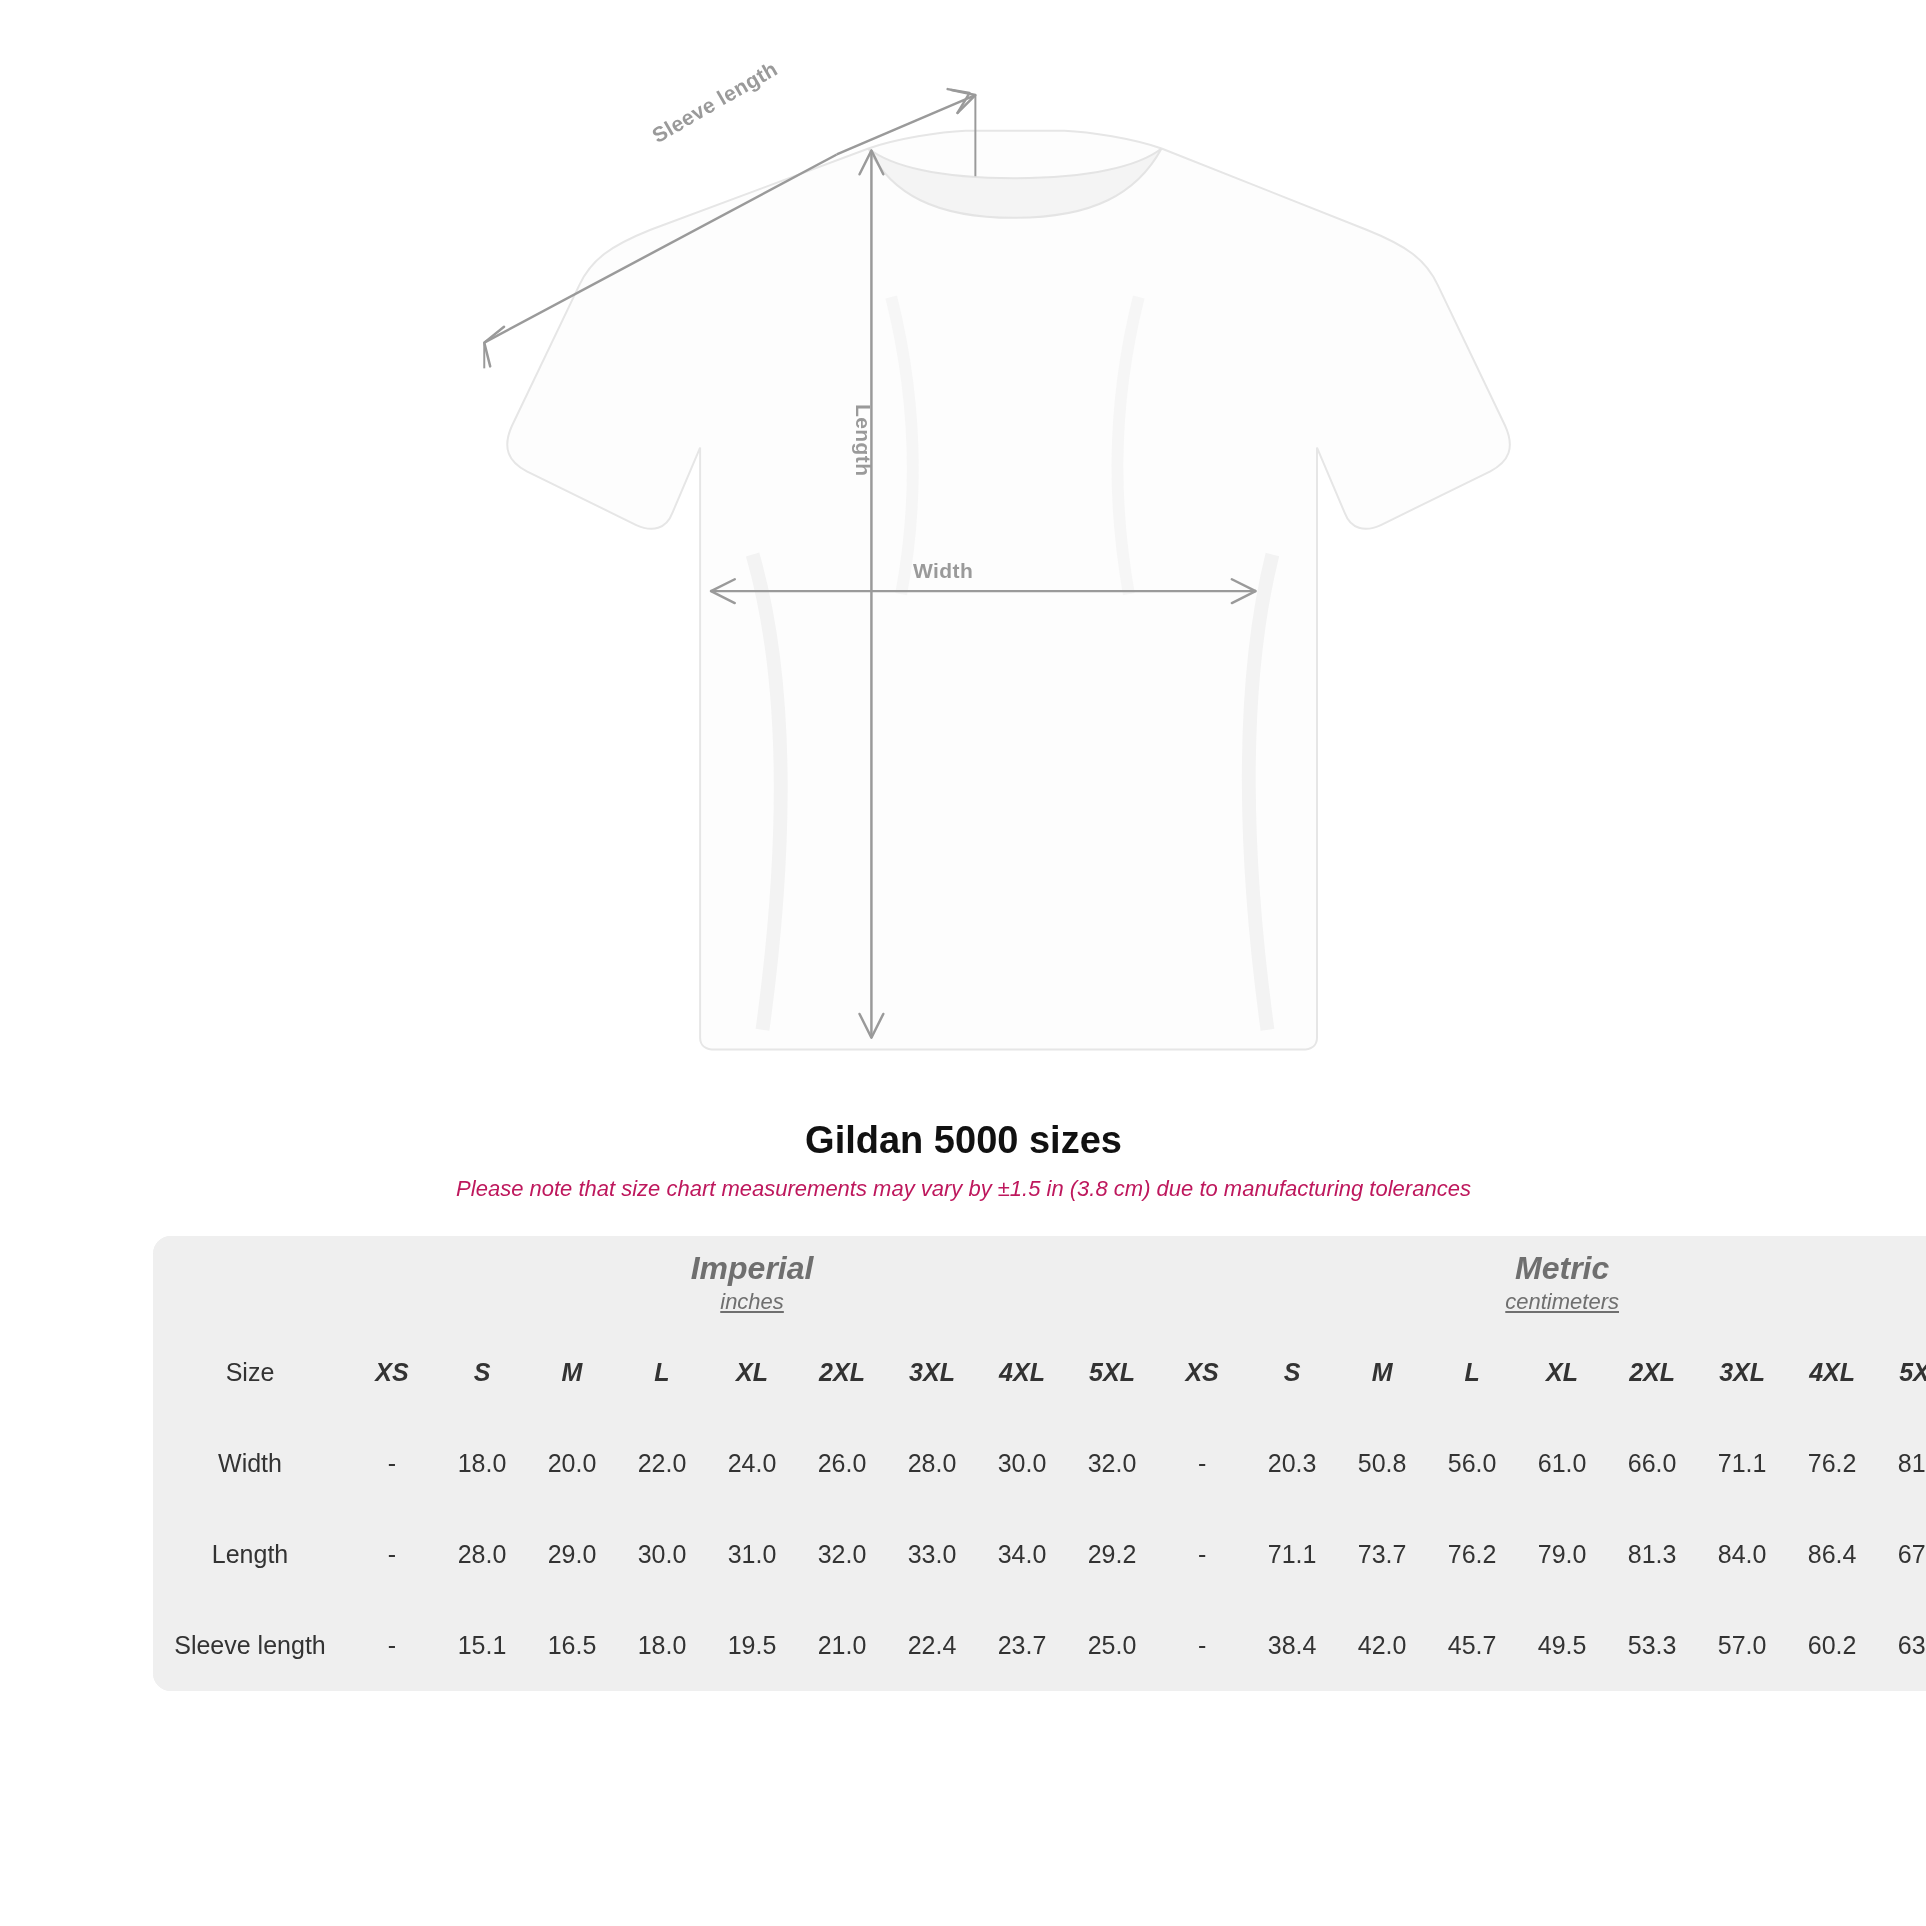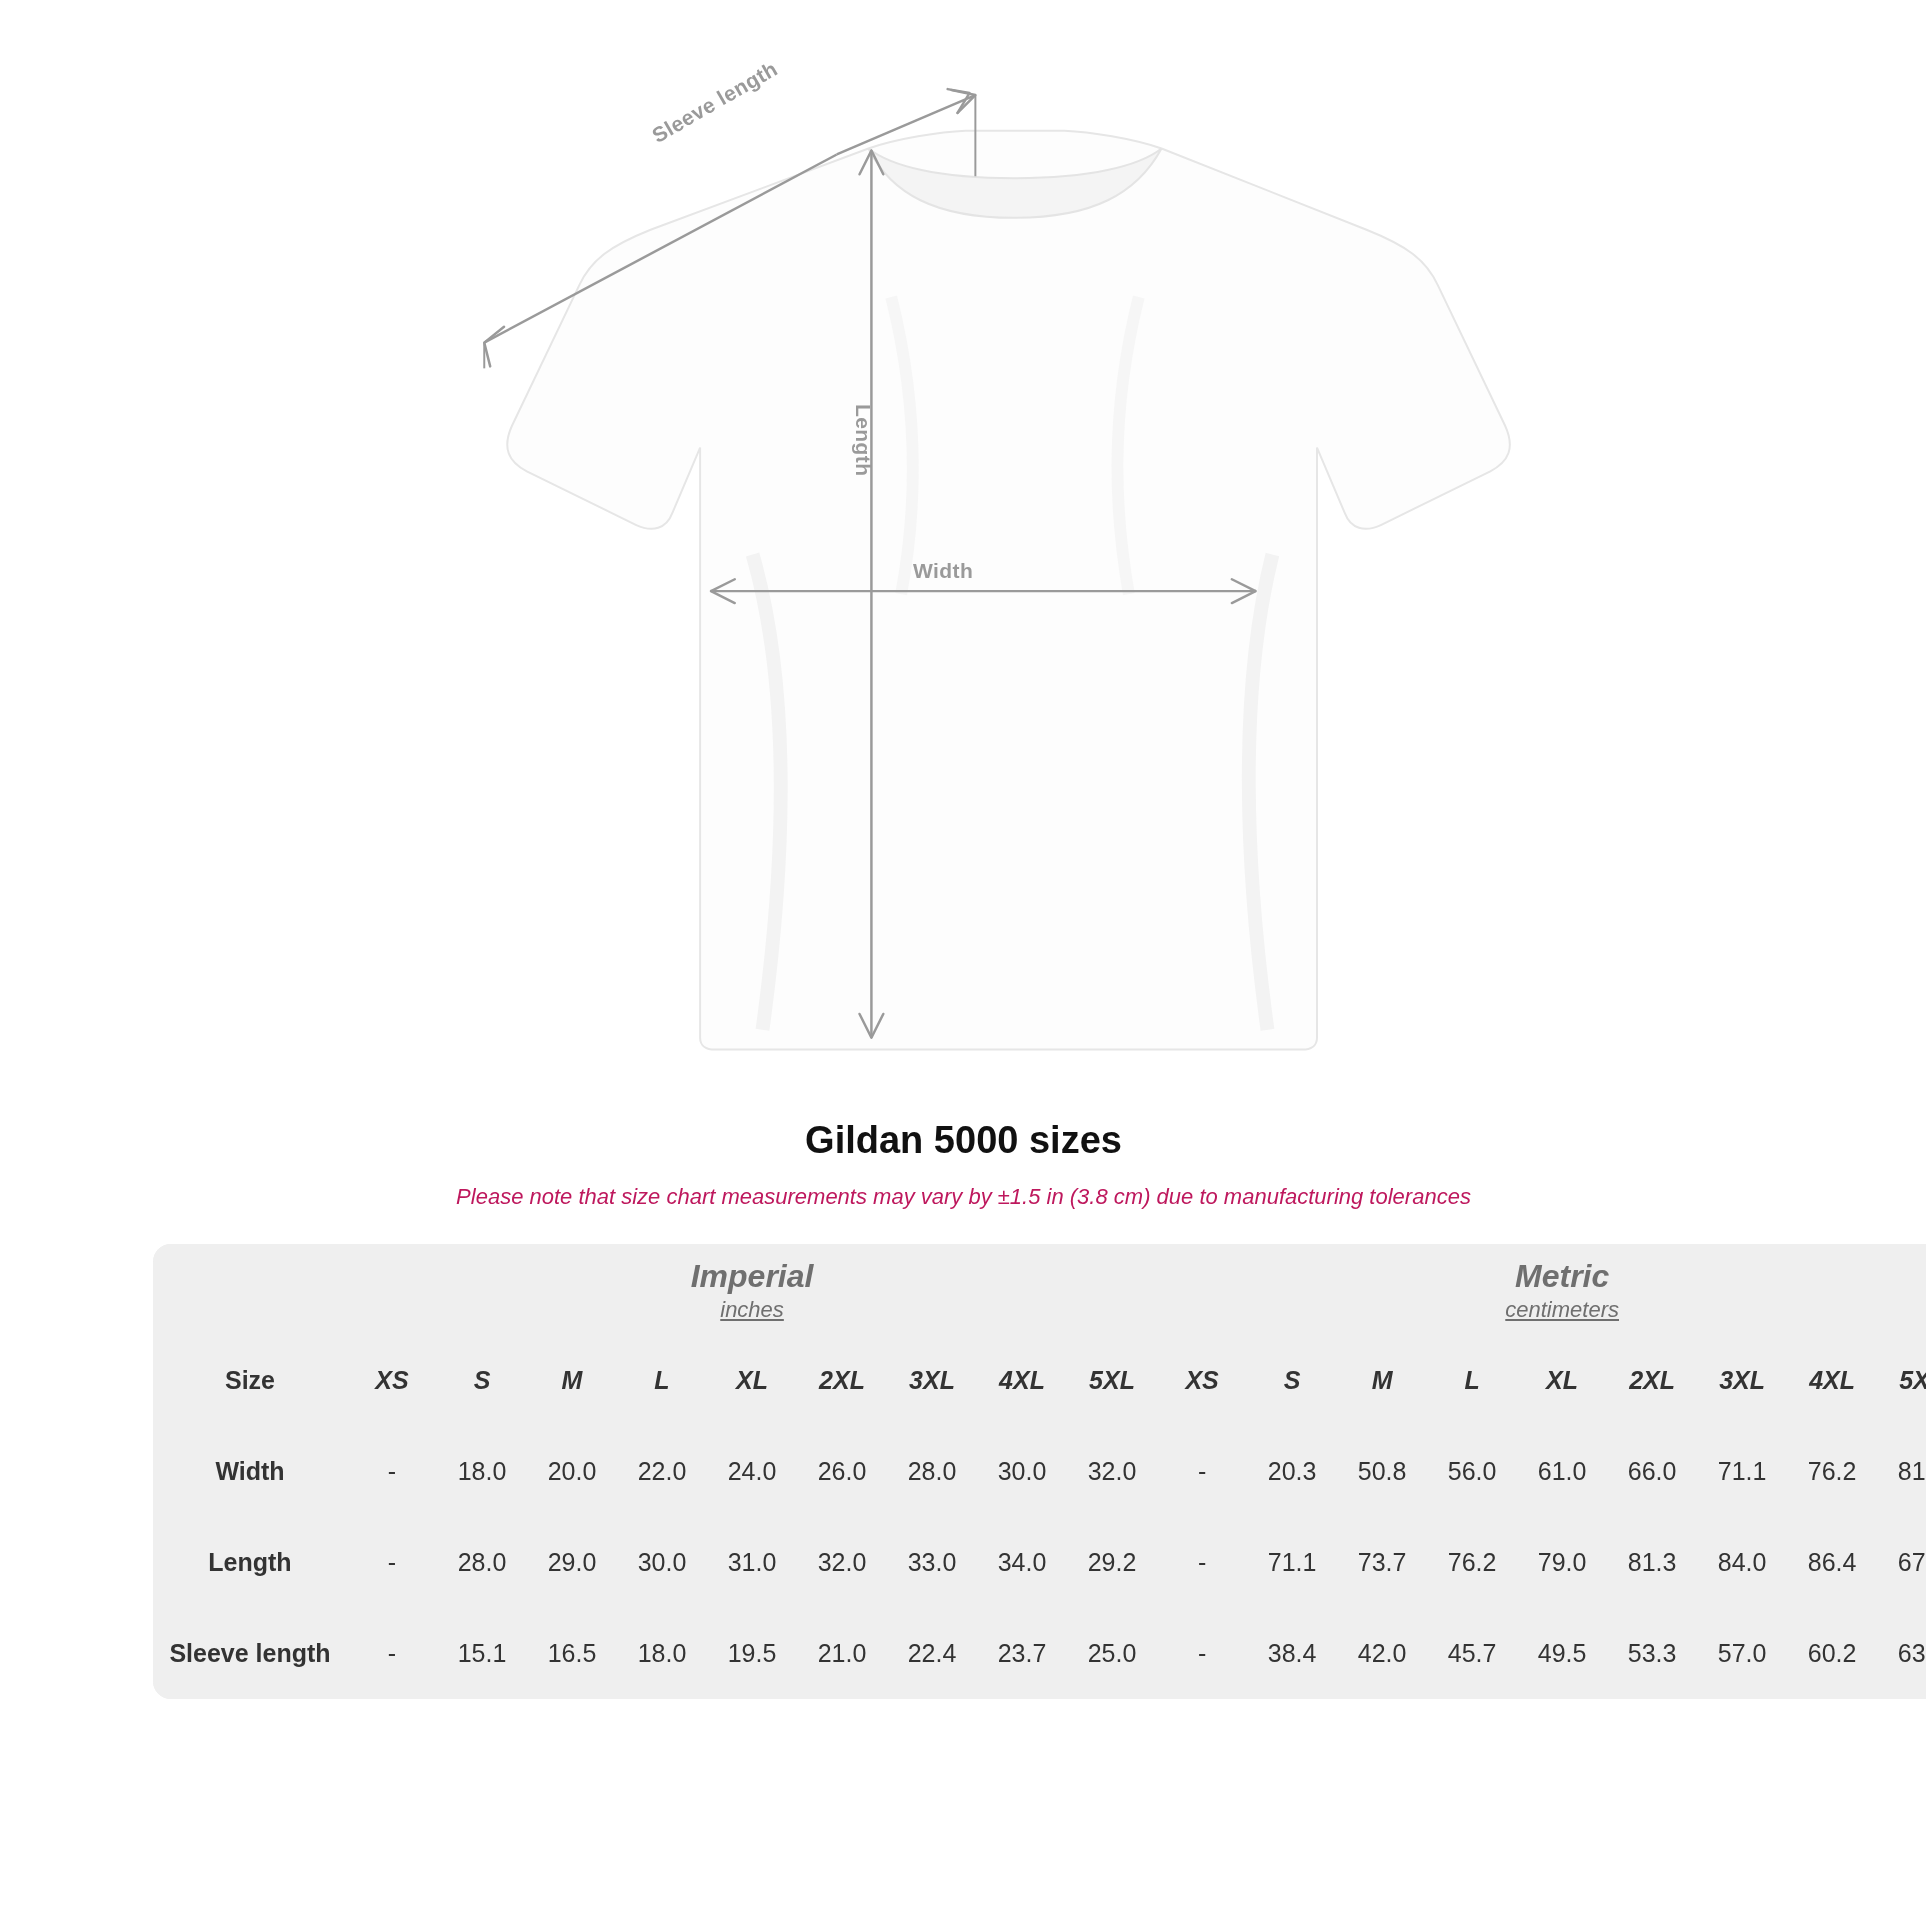--- a/index.html
+++ b/index.html
@@ -61,21 +61,21 @@
 
   
   .title-block {
     text-align: center;
     margin-top: 10px;
   }
   .chart-title {
     font-size: 38px;
     font-weight: bold;
     color: #111;
-    margin: 0 0 22px 0;
+    margin: 0 0 14px 0;
   }
   .chart-note {
     font-size: 22px;
     font-style: italic;
     color: #be185d;
     margin: 0;
   }
 
   
   .table-wrap {
@@ -117,21 +117,21 @@
     line-height: 1.25;
   }
   .unit-sub {
     font-size: 22px;
     font-style: italic;
     color: #6f6f6f;
     line-height: 1.25;
     text-decoration: underline;
   }
   .row-head {
-    font-weight: bold;
+    font-weight: normal;
     font-size: 26px;
     color: #333;
     margin-left: 37px;
   }
   .col-head {
     font-weight: bold;
     font-size: 25px;
     color: #333;
     font-style: italic;
   }

